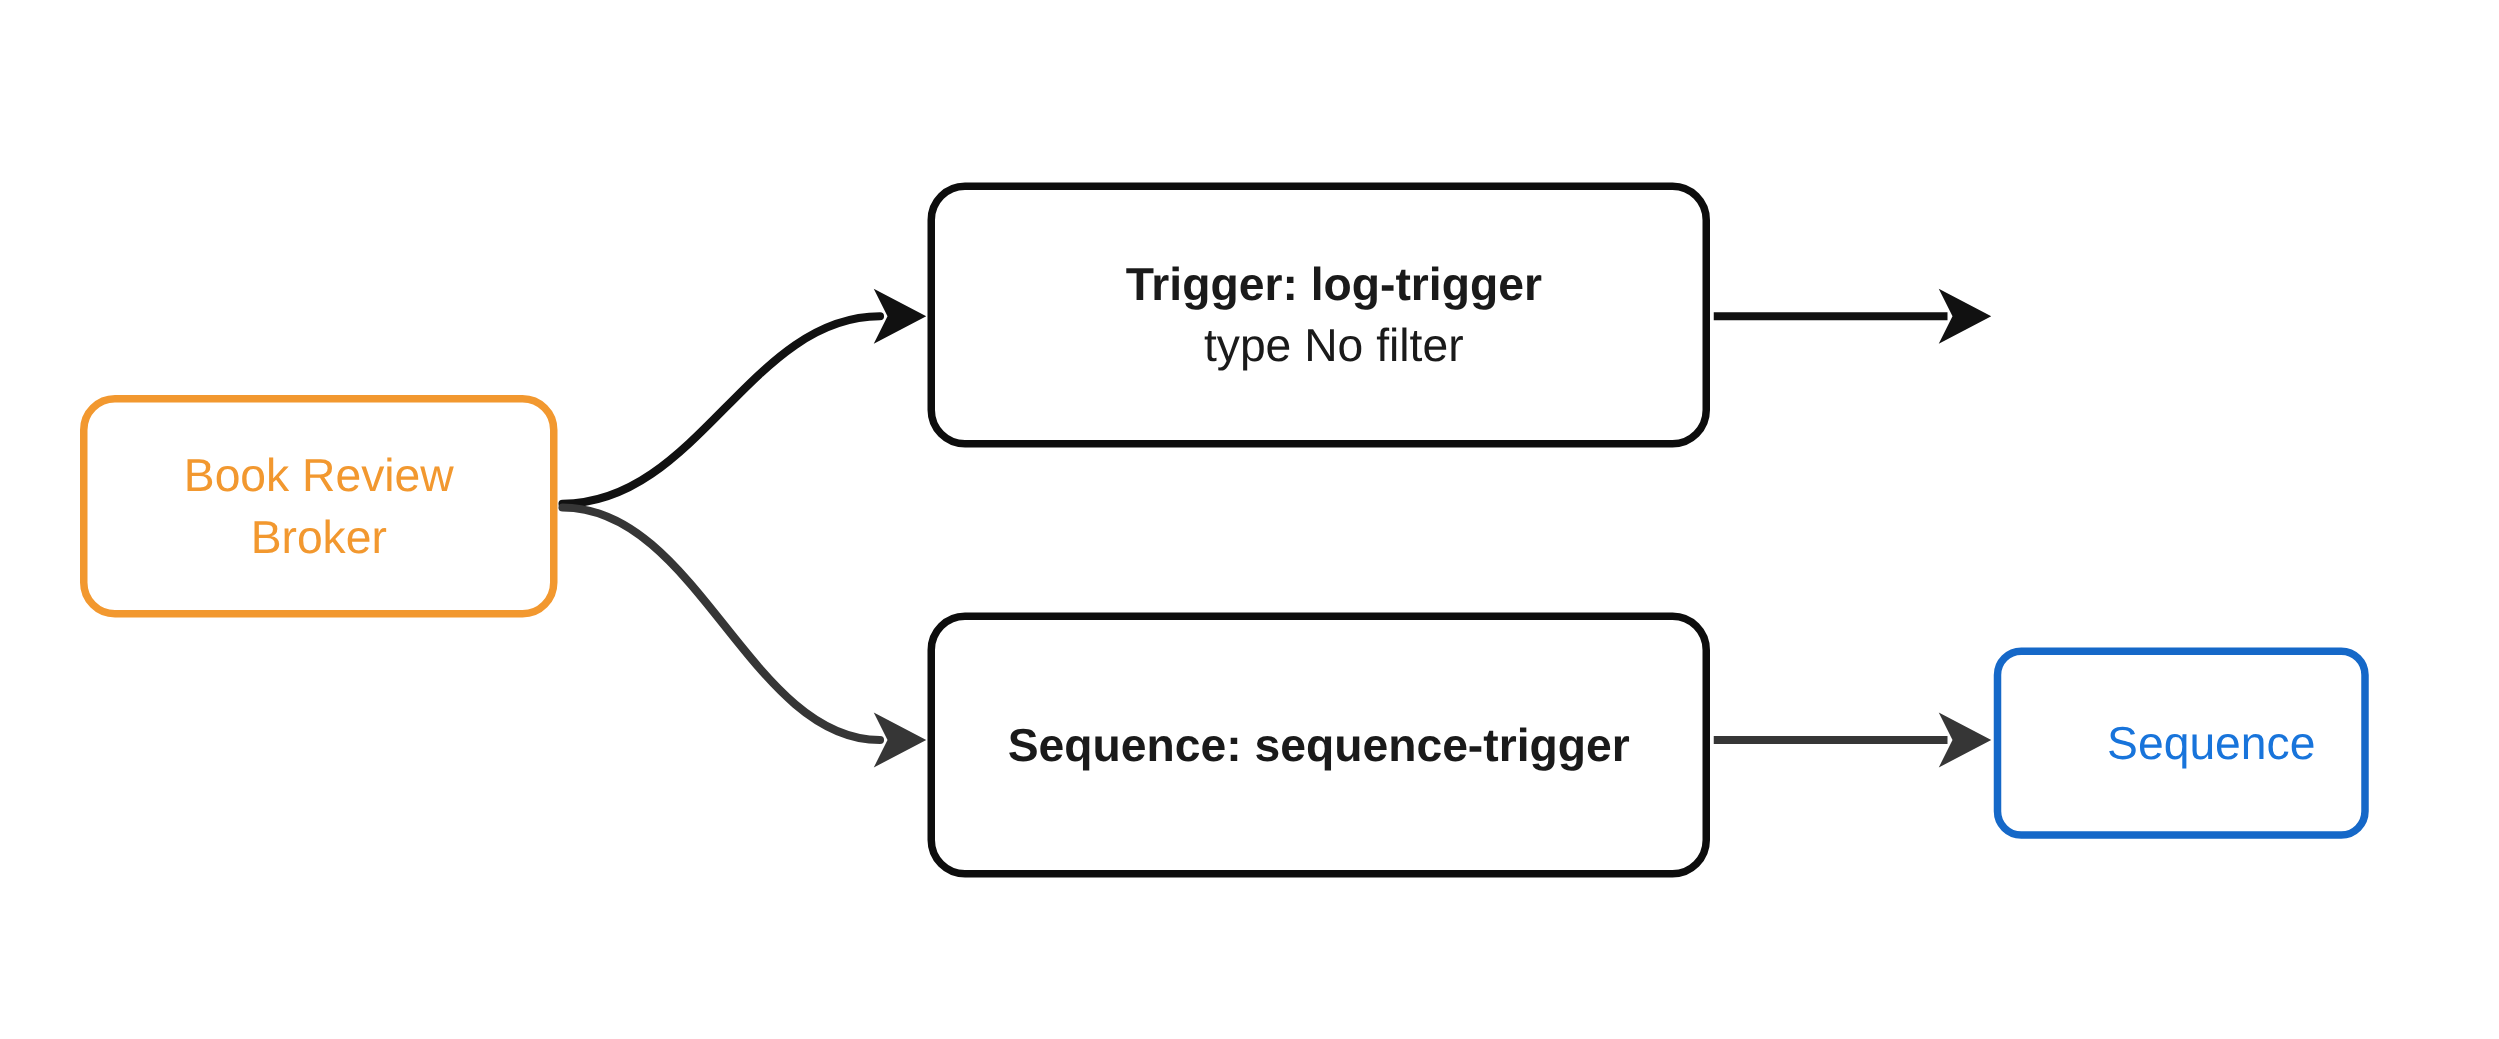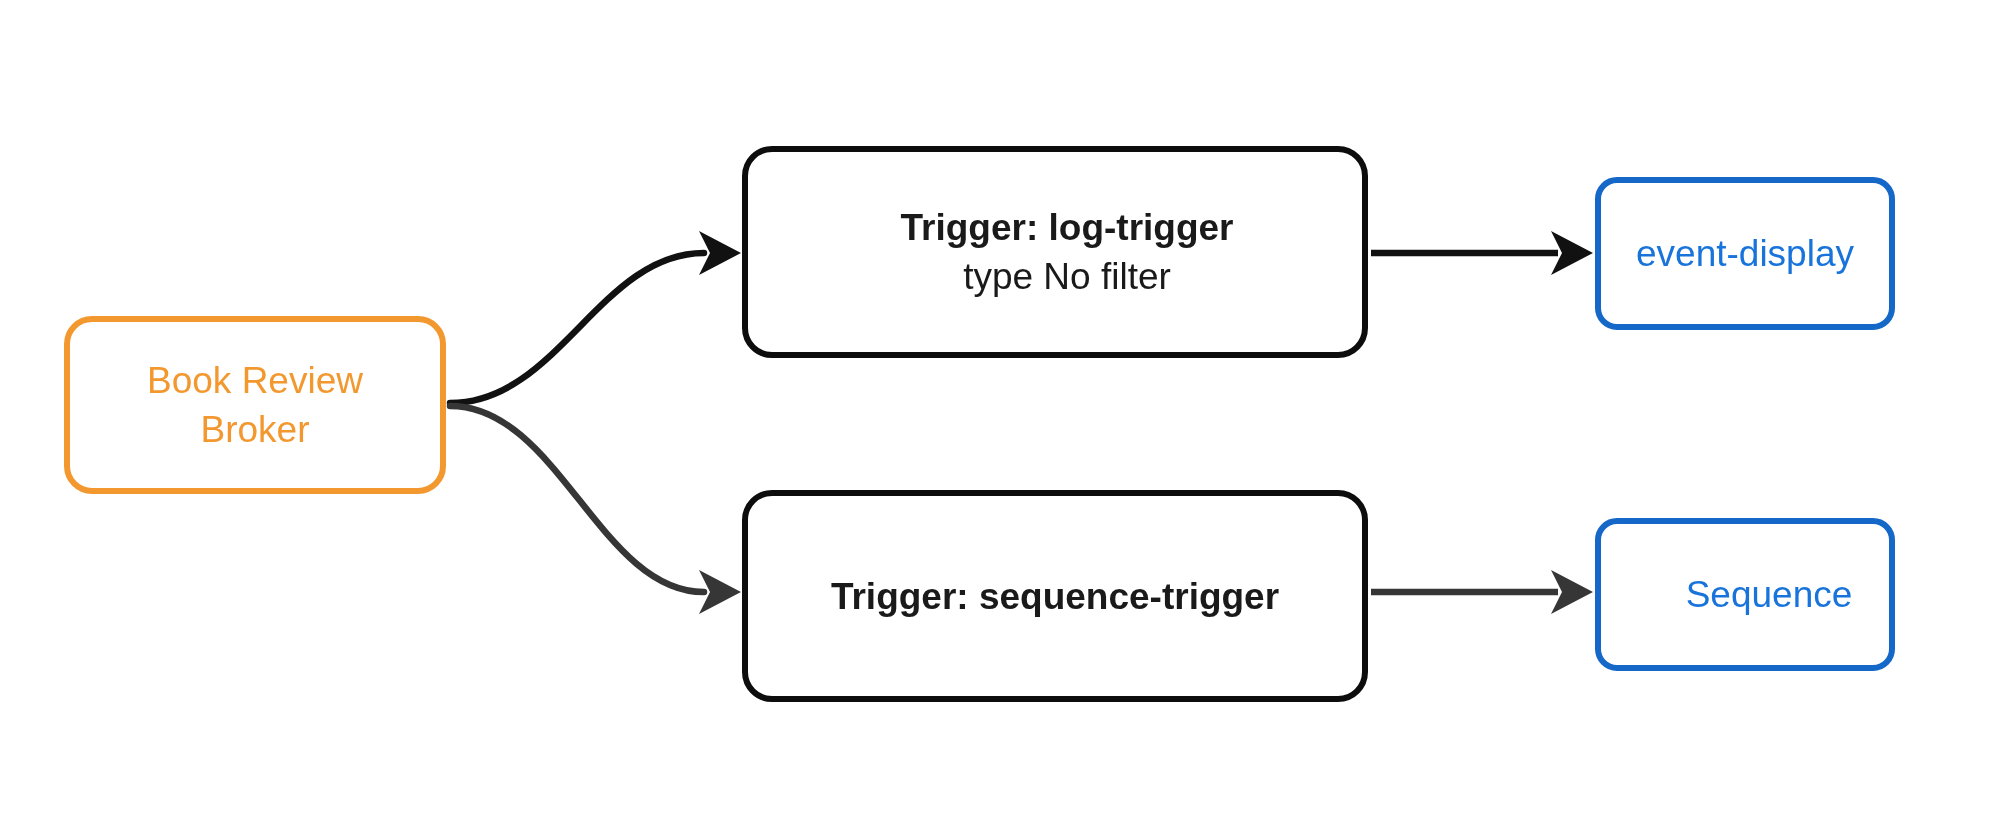--- a/index.html
+++ b/index.html
@@ -107,24 +107,21 @@
     <div class="line">Book Review</div>
     <div class="line">Broker</div>
   </div>
 
   <div class="node node-trigger node-log-trigger" style="border-color: rgb(13, 13, 13); color: rgb(26, 26, 26); background: rgb(255, 255, 255);">
     <div class="line bold">Trigger: log-trigger</div>
     <div class="line">type No filter</div>
   </div>
 
   <div class="node node-trigger node-sequence-trigger" style="border-color: rgb(13, 13, 13); color: rgb(26, 26, 26); background: rgb(255, 255, 255);">
-    <div class="line bold">Trigger: sequence-trigger</div>
+    <div class="line bold">Sequence: sequence-trigger</div>
   </div>
 
-  <div class="node node-blue node-event-display" style="border-color: rgb(21, 104, 200); color: rgb(24, 116, 219); background: rgb(255, 255, 255);">
-    <div class="line">event-display</div>
-  </div>
 
   <div class="node node-blue node-sequence" style="border-color: rgb(21, 104, 200); color: rgb(24, 116, 219); background: rgb(255, 255, 255);">
     <div class="line">Sequence</div>
   </div>
 
 </div>
 
 </body></html>

